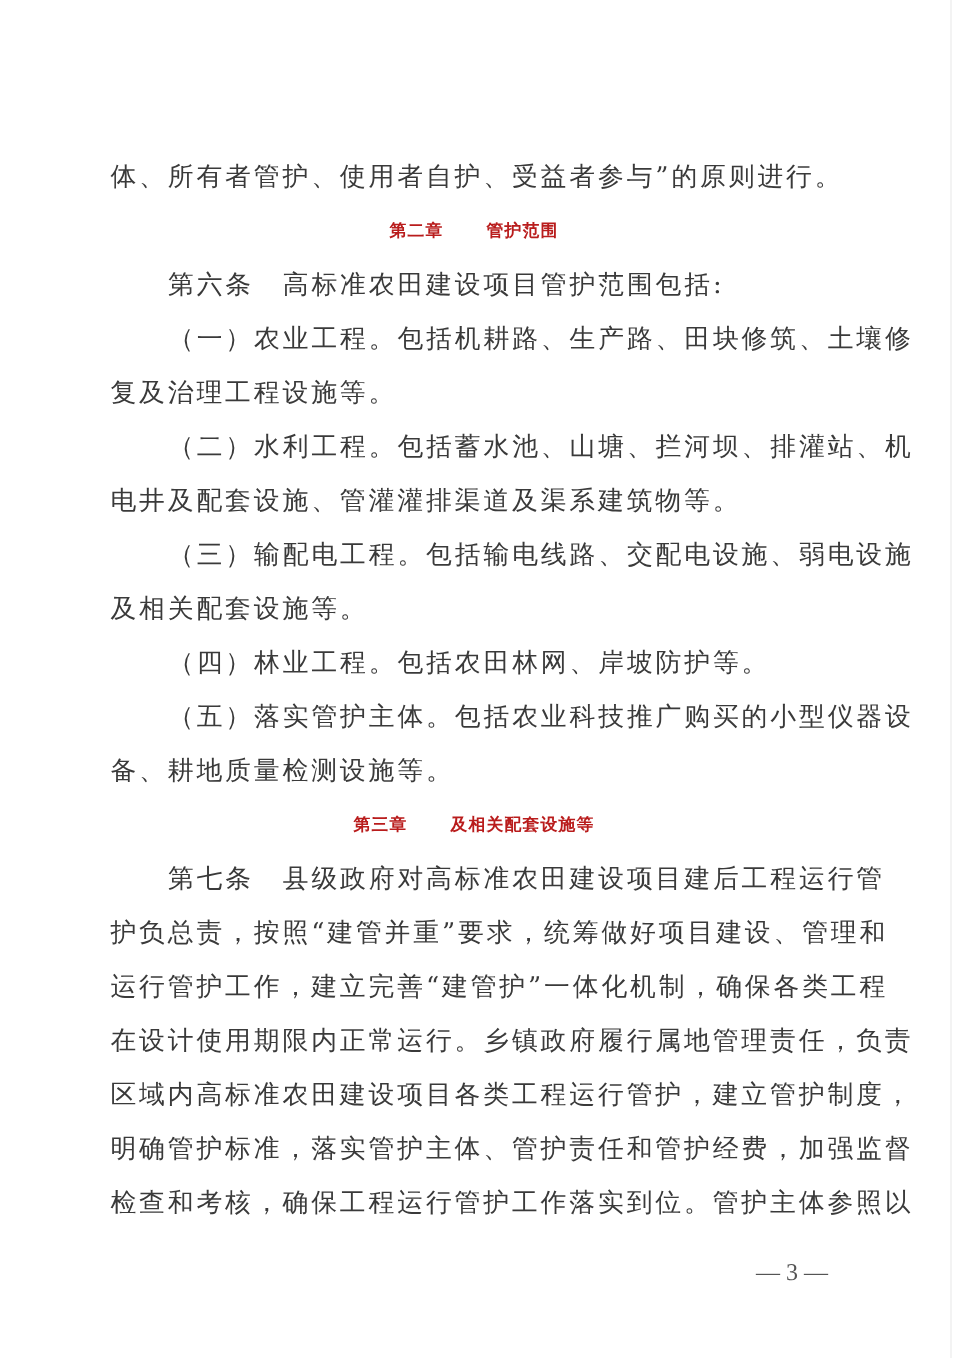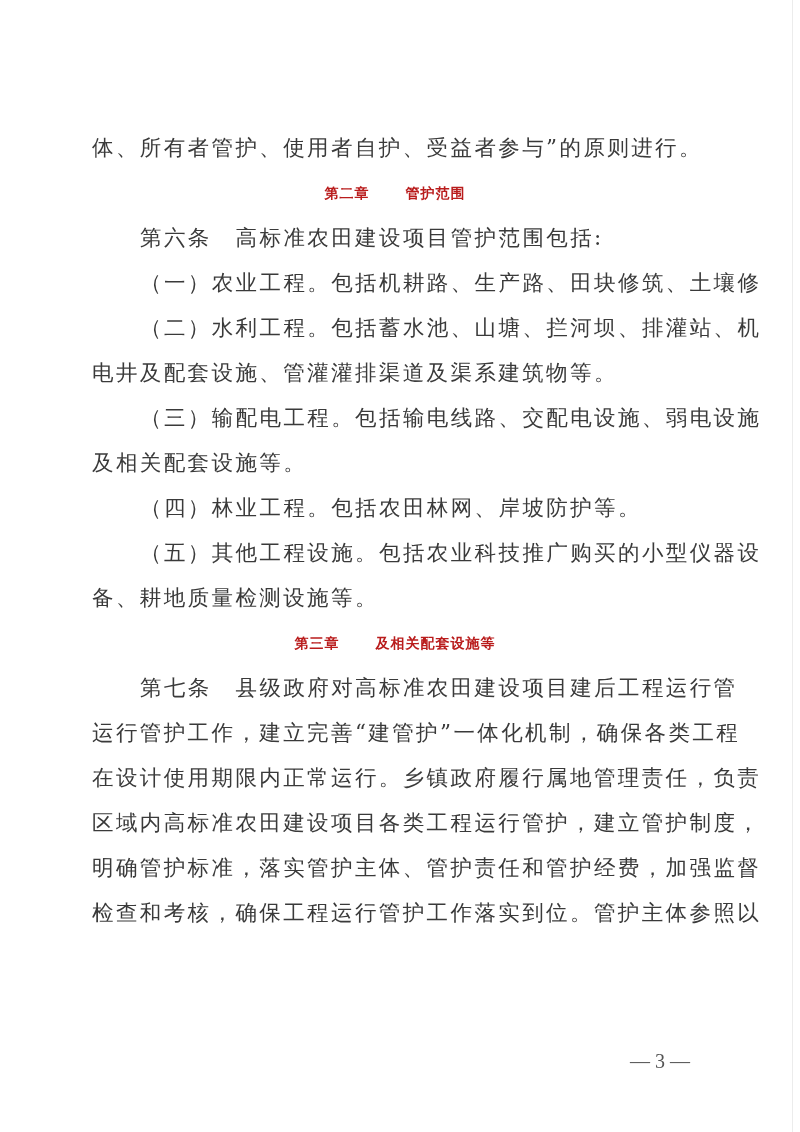--- a/index.html
+++ b/index.html
@@ -29,29 +29,31 @@
 </head>
 <body>
 
 <div class="edge-line"></div>
 
 <div class="page" id="page">
   <div class="line last">体、所有者管护、使用者自护、受益者参与”的原则进行。</div>
   <div class="heading"><span>第二章</span><span class="gap"></span><span>管护范围</span></div>
   <div class="line indent last">第六条　高标准农田建设项目管护范围包括:</div>
   <div class="line indent">（一）农业工程。包括机耕路、生产路、田块修筑、土壤修</div>
+  <div class="line last">复及治理工程设施等。</div>
   <div class="line indent">（二）水利工程。包括蓄水池、山塘、拦河坝、排灌站、机</div>
   <div class="line last">电井及配套设施、管灌灌排渠道及渠系建筑物等。</div>
   <div class="line indent">（三）输配电工程。包括输电线路、交配电设施、弱电设施</div>
   <div class="line last">及相关配套设施等。</div>
   <div class="line indent last">（四）林业工程。包括农田林网、岸坡防护等。</div>
-  <div class="line indent">（五）其他工程设施。包括农业科技推广购买的小型仪器设</div>
+  <div class="line indent">（五）落实管护主体。包括农业科技推广购买的小型仪器设</div>
   <div class="line last">备、耕地质量检测设施等。</div>
   <div class="heading"><span>第三章</span><span class="gap"></span><span>及相关配套设施等</span></div>
   <div class="line indent">第七条　县级政府对高标准农田建设项目建后工程运行管</div>
+  <div class="line">护负总责，按照“建管并重”要求，统筹做好项目建设、管理和</div>
   <div class="line">运行管护工作，建立完善“建管护”一体化机制，确保各类工程</div>
   <div class="line">在设计使用期限内正常运行。乡镇政府履行属地管理责任，负责</div>
   <div class="line">区域内高标准农田建设项目各类工程运行管护，建立管护制度，</div>
   <div class="line">明确管护标准，落实管护主体、管护责任和管护经费，加强监督</div>
   <div class="line">检查和考核，确保工程运行管护工作落实到位。管护主体参照以</div>
 </div>
 
 <div class="footer">— 3 —</div>
 
 </body></html>

